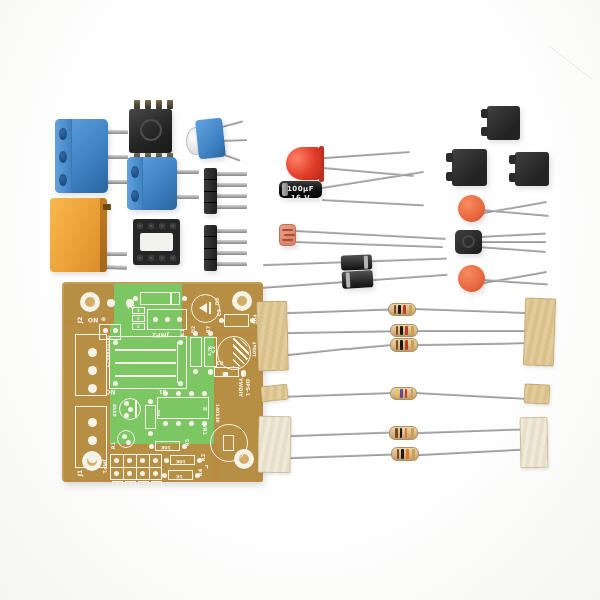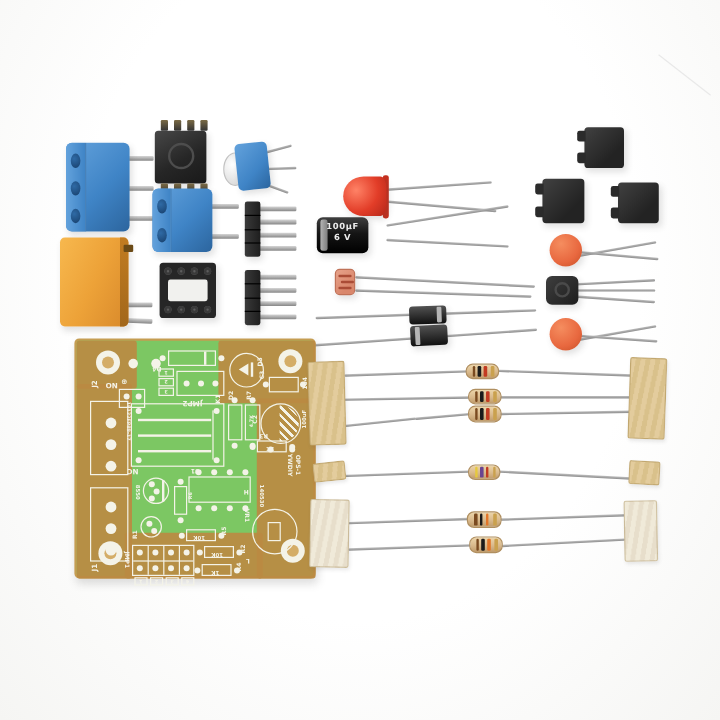--- a/index.html
+++ b/index.html
@@ -165,24 +165,24 @@
     <div class="sockhole" style="left:37px;bottom:4px"></div>
   </div>
 
   <div class="lead" style="left:323px;top:157px;width:87px;transform:rotate(-4deg)"></div>
   <div class="lead" style="left:323px;top:167px;width:91px;transform:rotate(5deg)"></div>
   <div class="ledflange c" style="left:319px;top:146px;width:5px;height:36px"></div>
   <div class="c led shadow" style="left:286px;top:147px;width:36px;height:33px"></div>
 
   <div class="lead" style="left:322px;top:187px;width:103px;transform:rotate(-9deg)"></div>
   <div class="lead" style="left:322px;top:199px;width:102px;transform:rotate(3deg)"></div>
-  <div class="c ecap shadow" style="left:264px;top:181px;width:43px;height:30px">
+  <div class="c ecap shadow" style="left:279px;top:181px;width:43px;height:17px">
     <div class="ecapstripe" style="left:3px;top:2px;bottom:2px"></div>
     <div class="t" style="margin-top:4px">100µF</div>
-    <div class="t">6 V</div>
+    <div class="t">16 V</div>
   </div>
 
   <div class="lead" style="left:296px;top:230px;width:150px;transform:rotate(3deg)"></div>
   <div class="lead" style="left:296px;top:241px;width:147px;transform:rotate(2deg)"></div>
   <div class="c ldr shadow" style="left:279px;top:224px;width:17px;height:22px">
     <div class="sq" style="left:2px;top:4px;width:11px"></div>
     <div class="sq" style="left:4px;top:9px;width:11px"></div>
     <div class="sq" style="left:2px;top:14px;width:11px"></div>
   </div>
 

